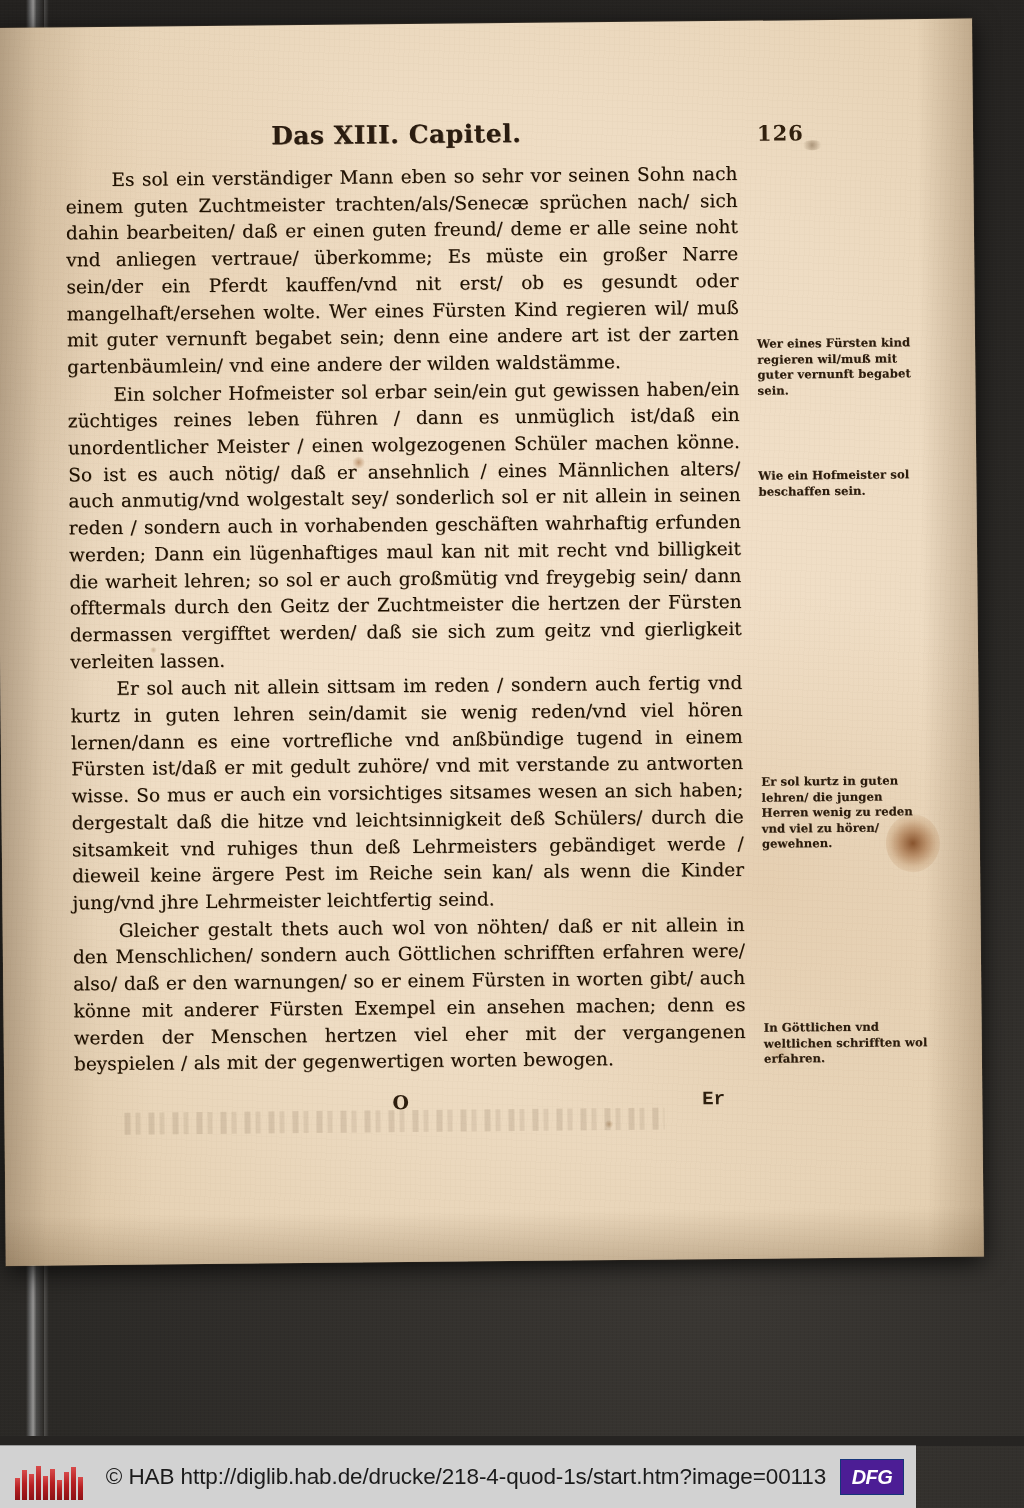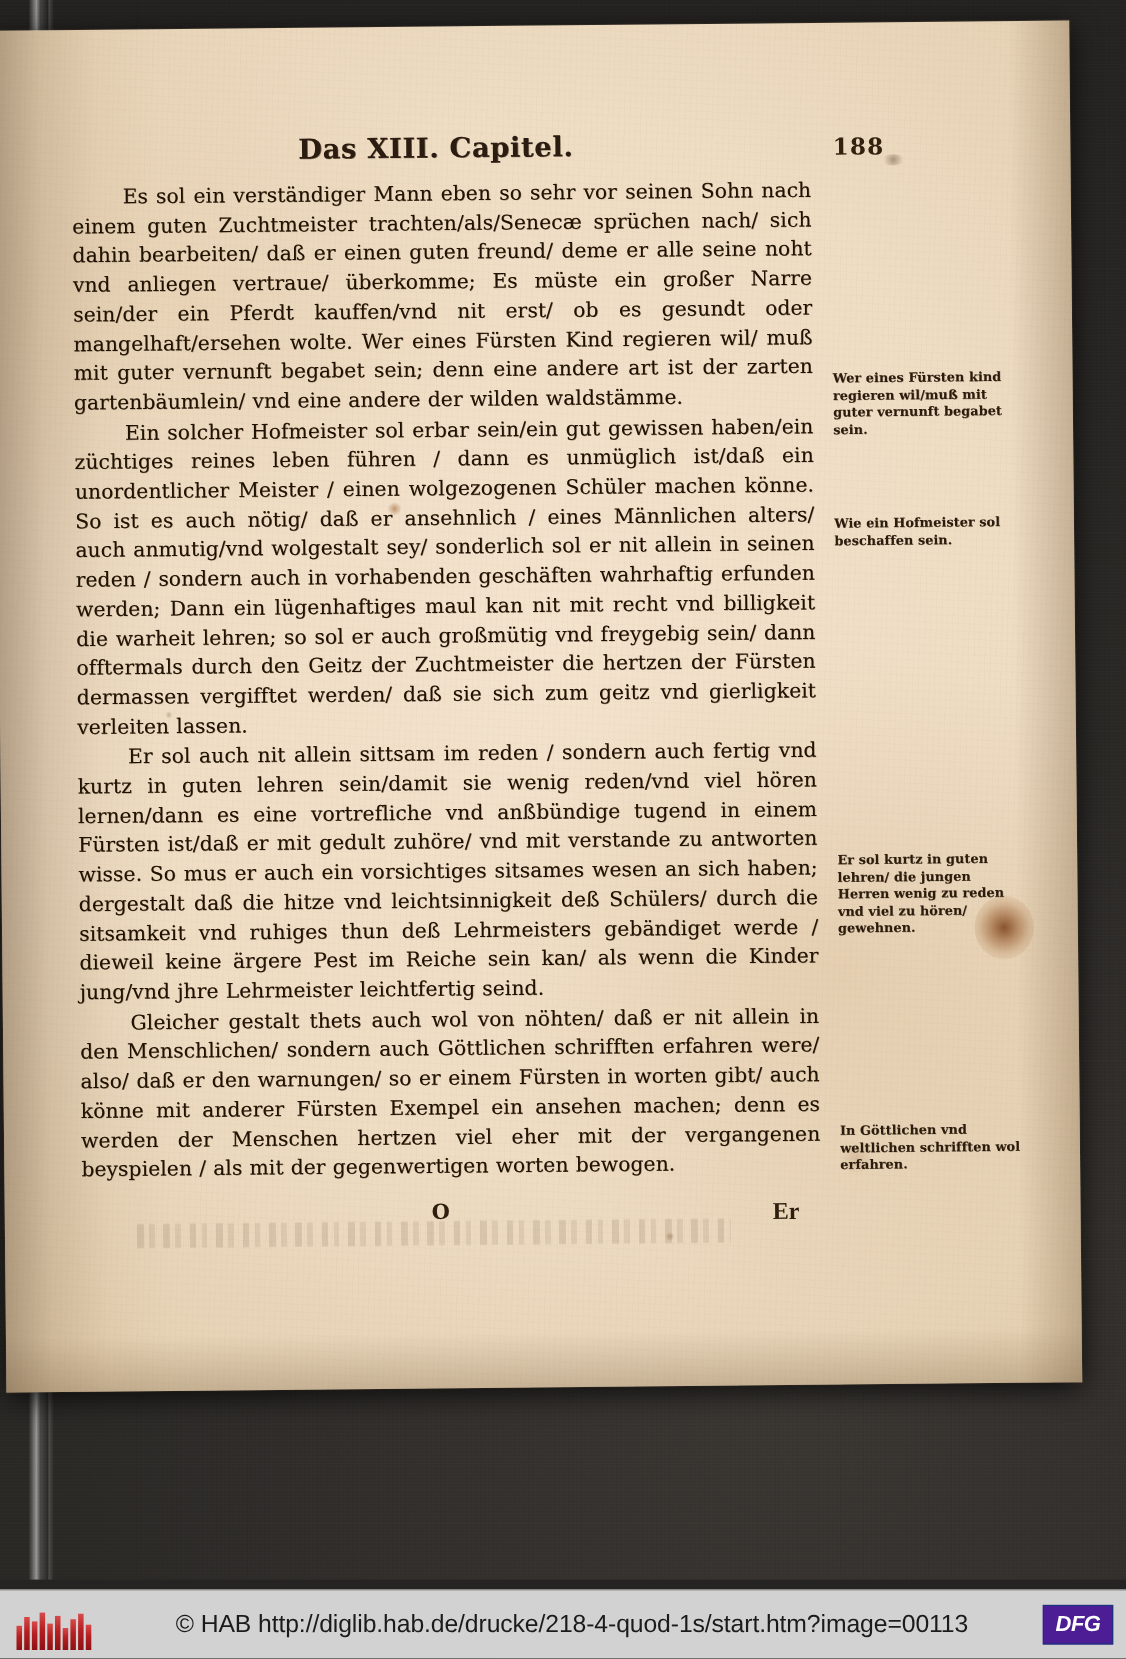--- a/index.html
+++ b/index.html
@@ -205,44 +205,44 @@
     position: absolute;
     left: 318px; top: 0;
     font-family: "DejaVu Serif", serif;
     font-weight: bold;
     font-size: 19px;
     color: #2d1e0e;
   }
   .catchword {
     position: absolute;
     left: 628px; top: 0;
-    font-family: Liberation Serif, serif;
-    font-weight: bold;
-    font-size: 22px;
+    font-family: Liberation Mono, monospace;
+    font-weight: bold;
+    font-size: 19px;
     color: #2d1e0e;
   }
 
   
   .showthrough {
     position: absolute;
     left: 120px; top: 1086px;
     width: 540px; height: 22px;
     opacity: .16;
     background:
       repeating-linear-gradient(90deg,
         rgba(70,48,26,.75) 0 6px, rgba(70,48,26,0) 6px 11px,
         rgba(70,48,26,.55) 11px 16px, rgba(70,48,26,0) 16px 24px);
     filter: blur(.6px);
   }
 
   
   .footer {
     position: absolute;
     left: 0; bottom: 0;
-    width: 1024px; height: 62px;
+    width: 916px; height: 62px;
     background: #d2d2d2;
     display: flex;
     align-items: center;
     border-top: 1px solid #9a9a9a;
   }
   .hab-logo {
     width: 86px;
     height: 46px;
     margin-left: 6px;
     display: flex;
@@ -312,21 +312,21 @@
     <div class="stain stain-s3"></div>
     <div class="stain stain-s4"></div>
     <div class="stain stain-s5"></div>
 
     <div class="showthrough"></div>
 
     <div class="typearea">
 
       <div class="running-head">
         <div class="chapter-title">Das XIII. Capitel.</div>
-        <div class="folio">188</div>
+        <div class="folio">126</div>
       </div>
 
       <div class="columns">
 
         <div class="bodycol">
           <p class="para">Es sol ein verständiger Mann eben so sehr vor seinen Sohn nach einem guten Zuchtmeister trachten/als/Senecæ sprüchen nach/ sich dahin bearbeiten/ daß er einen guten freund/ deme er alle seine noht vnd anliegen vertraue/ überkomme; Es müste ein großer Narre sein/der ein Pferdt kauffen/vnd nit erst/ ob es gesundt oder mangelhaft/ersehen wolte. Wer eines Fürsten Kind regieren wil/ muß mit guter vernunft begabet sein; denn eine andere art ist der zarten gartenbäumlein/ vnd eine andere der wilden waldstämme.</p>
           <p class="para">Ein solcher Hofmeister sol erbar sein/ein gut gewissen haben/ein züchtiges reines leben führen / dann es unmüglich ist/daß ein unordentlicher Meister / einen wolgezogenen Schüler machen könne. So ist es auch nötig/ daß er ansehnlich / eines Männlichen alters/ auch anmutig/vnd wolgestalt sey/ sonderlich sol er nit allein in seinen reden / sondern auch in vorhabenden geschäften wahrhaftig erfunden werden; Dann ein lügenhaftiges maul kan nit mit recht vnd billigkeit die warheit lehren; so sol er auch großmütig vnd freygebig sein/ dann offtermals durch den Geitz der Zuchtmeister die hertzen der Fürsten dermassen vergifftet werden/ daß sie sich zum geitz vnd gierligkeit verleiten lassen.</p>
           <p class="para">Er sol auch nit allein sittsam im reden / sondern auch fertig vnd kurtz in guten lehren sein/damit sie wenig reden/vnd viel hören lernen/dann es eine vortrefliche vnd anßbündige tugend in einem Fürsten ist/daß er mit gedult zuhöre/ vnd mit verstande zu antworten wisse. So mus er auch ein vorsichtiges sitsames wesen an sich haben; dergestalt daß die hitze vnd leichtsinnigkeit deß Schülers/ durch die sitsamkeit vnd ruhiges thun deß Lehrmeisters gebändiget werde / dieweil keine ärgere Pest im Reiche sein kan/ als wenn die Kinder jung/vnd jhre Lehrmeister leichtfertig seind.</p>
           <p class="para">Gleicher gestalt thets auch wol von nöhten/ daß er nit allein in den Menschlichen/ sondern auch Göttlichen schrifften erfahren were/ also/ daß er den warnungen/ so er einem Fürsten in worten gibt/ auch könne mit anderer Fürsten Exempel ein ansehen machen; denn es werden der Menschen hertzen viel eher mit der vergangenen beyspielen / als mit der gegenwertigen worten bewogen.</p>
 

